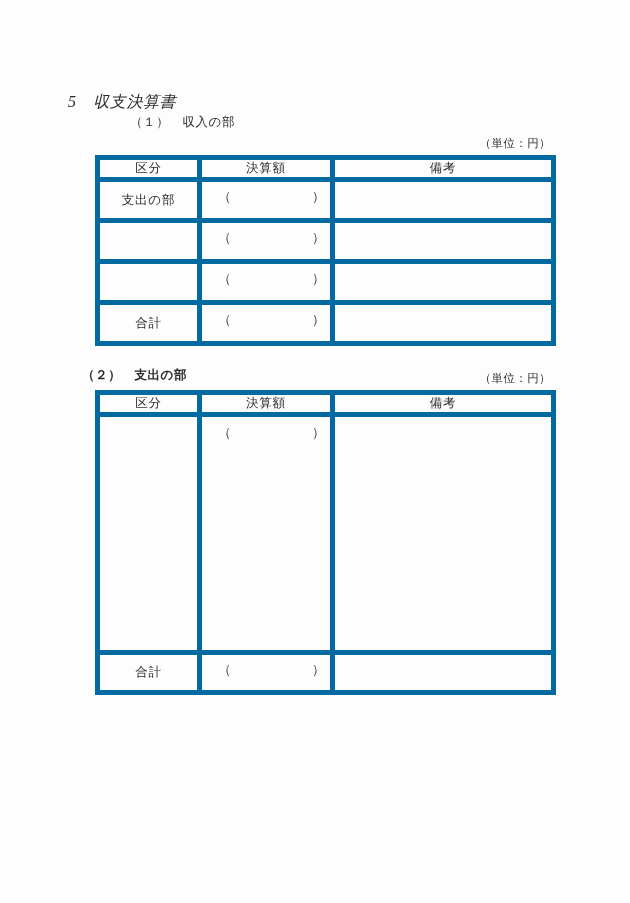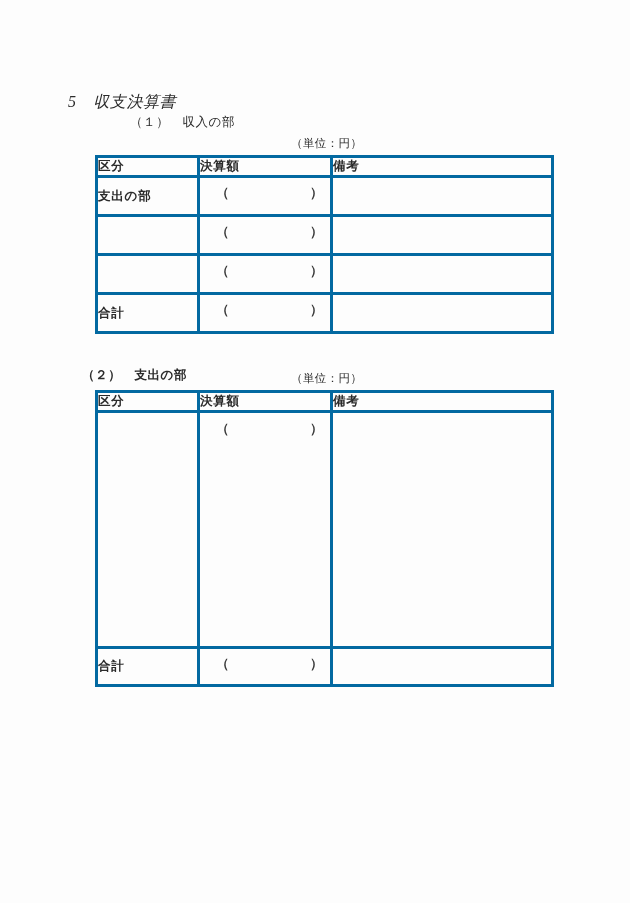--- a/index.html
+++ b/index.html
@@ -41,45 +41,46 @@
   }
   .subsection-1 { left: 82px; top: 114px; margin-left: 48px; }
   .subsection-2 { left: 82px; top: 367px; font-weight: bold; }
 
   
   .unit-note {
     position: absolute;
     font-size: 11.5px;
     letter-spacing: 0.4px;
     white-space: pre;
+    text-align: right;
     width: 260px;
   }
   .unit-note-1 { left: 291px; top: 136px; }
   .unit-note-2 { left: 291px; top: 371px; }
 
   
   .grid {
     position: absolute;
     left: 95px;
     width: 456px;
     border-collapse: collapse;
     table-layout: fixed;
     background: #fdfdfd;
   }
   .grid-1 { top: 155px; }
   .grid-2 { top: 390px; }
 
   .grid td, .grid th {
-    border: 3px solid #0369a1;
+    border: 5px solid #0369a1;
     padding: 0;
-    font-weight: bold;
+    font-weight: normal;
     font-size: 12.5px;
     letter-spacing: 0.8px;
     vertical-align: middle;
-    text-align: left;
+    text-align: center;
   }
 
   col.c-kubun  { width: 102px; }
   col.c-kingaku{ width: 133px; }
   col.c-biko   { width: 221px; }
   .row-std td  { height: 36px; }
   .row-tall td { height: 233px; vertical-align: top; }
   .row-total td{ height: 35px; }
 
   

